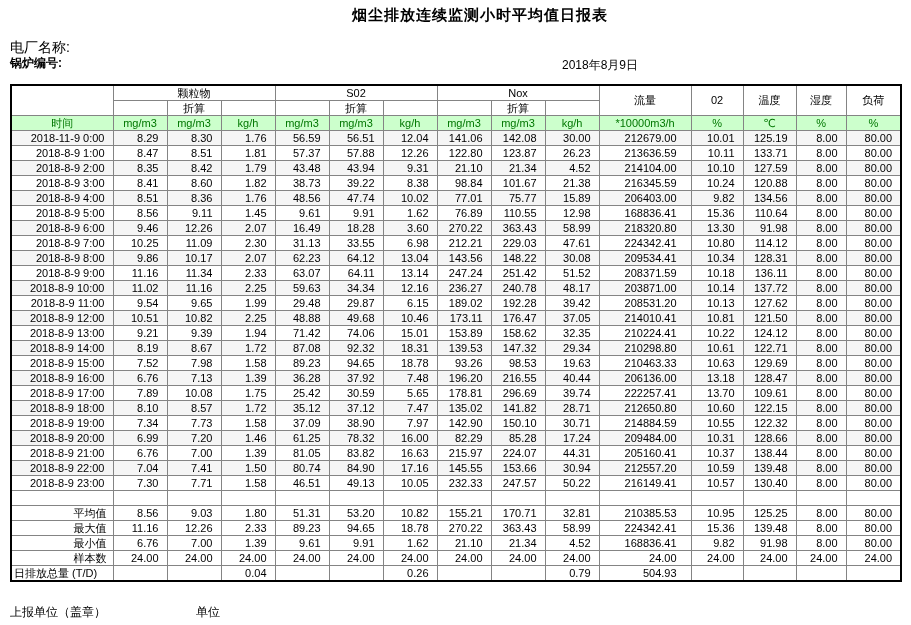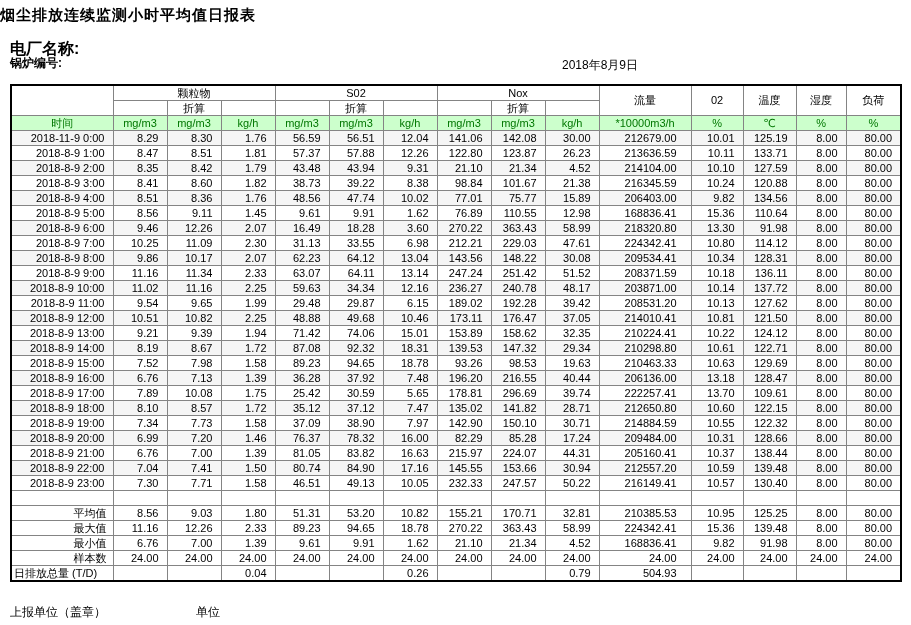--- a/index.html
+++ b/index.html
@@ -1,20 +1,20 @@
 <!DOCTYPE html>
 <html><head>
 <meta charset="utf-8">
 <style>
   html,body{margin:0;padding:0;background:#fff;}
   #page{position:relative;width:911px;height:625px;background:#ffffff;
         font-family:"Liberation Sans","DejaVu Sans",sans-serif;color:#000;overflow:hidden;}
-  #report-title{position:absolute;top:6px;left:0;width:600px;text-align:left;
+  #report-title{position:absolute;top:6px;left:8px;width:600px;text-align:right;
         font-size:15px;font-weight:bold;letter-spacing:1px;}
-  #plant-label{position:absolute;top:39px;left:10px;font-size:16px;font-weight:bold;}
+  #plant-label{position:absolute;top:39px;left:10px;font-size:14px;font-weight:normal;}
   #boiler-label{position:absolute;top:55px;left:10px;font-size:12px;font-weight:bold;}
   #report-date{position:absolute;top:57px;left:562px;font-size:12px;}
   table#report{position:absolute;top:84px;left:10px;border-collapse:collapse;table-layout:fixed;
         width:890px;font-size:11px;border:2px solid #000;}
   #report td{border:1px solid #848484;padding:0;height:14px;line-height:13px;
         overflow:hidden;white-space:nowrap;}
   .ghead{text-align:center;}
   .unit-row td{background:#ccffcc;color:#007700;text-align:center;margin-top:33px;}
   .num{text-align:right;padding-right:8px !important;}
   .flow{padding-right:14px !important;}
@@ -434,21 +434,21 @@
           <td class="num">10.55</td>
           <td class="num">122.32</td>
           <td class="num">8.00</td>
           <td class="num">80.00</td>
         </tr>
         <tr class="shade">
           <td class="time-cell">2018-8-9 20:00</td>
           <td class="num">6.99</td>
           <td class="num">7.20</td>
           <td class="num">1.46</td>
-          <td class="num">76.37</td>
+          <td class="num">61.25</td>
           <td class="num">78.32</td>
           <td class="num">16.00</td>
           <td class="num">82.29</td>
           <td class="num">85.28</td>
           <td class="num">17.24</td>
           <td class="num flow">209484.00</td>
           <td class="num">10.31</td>
           <td class="num">128.66</td>
           <td class="num">8.00</td>
           <td class="num">80.00</td>

